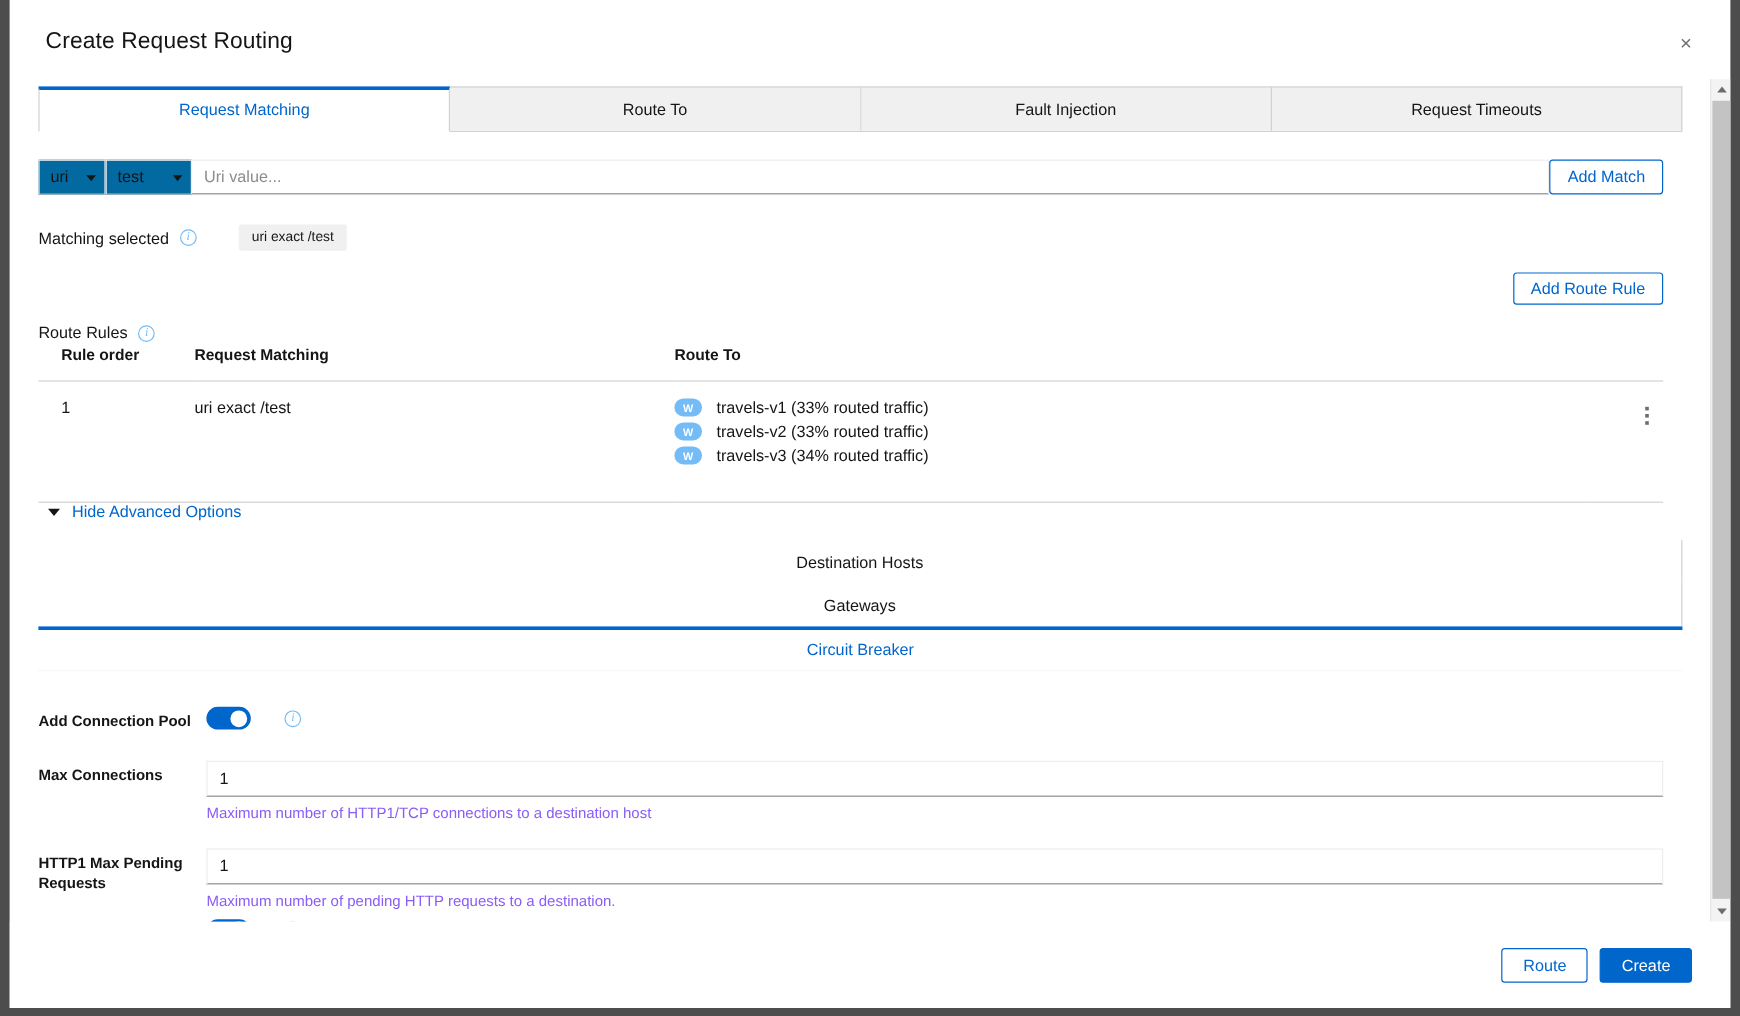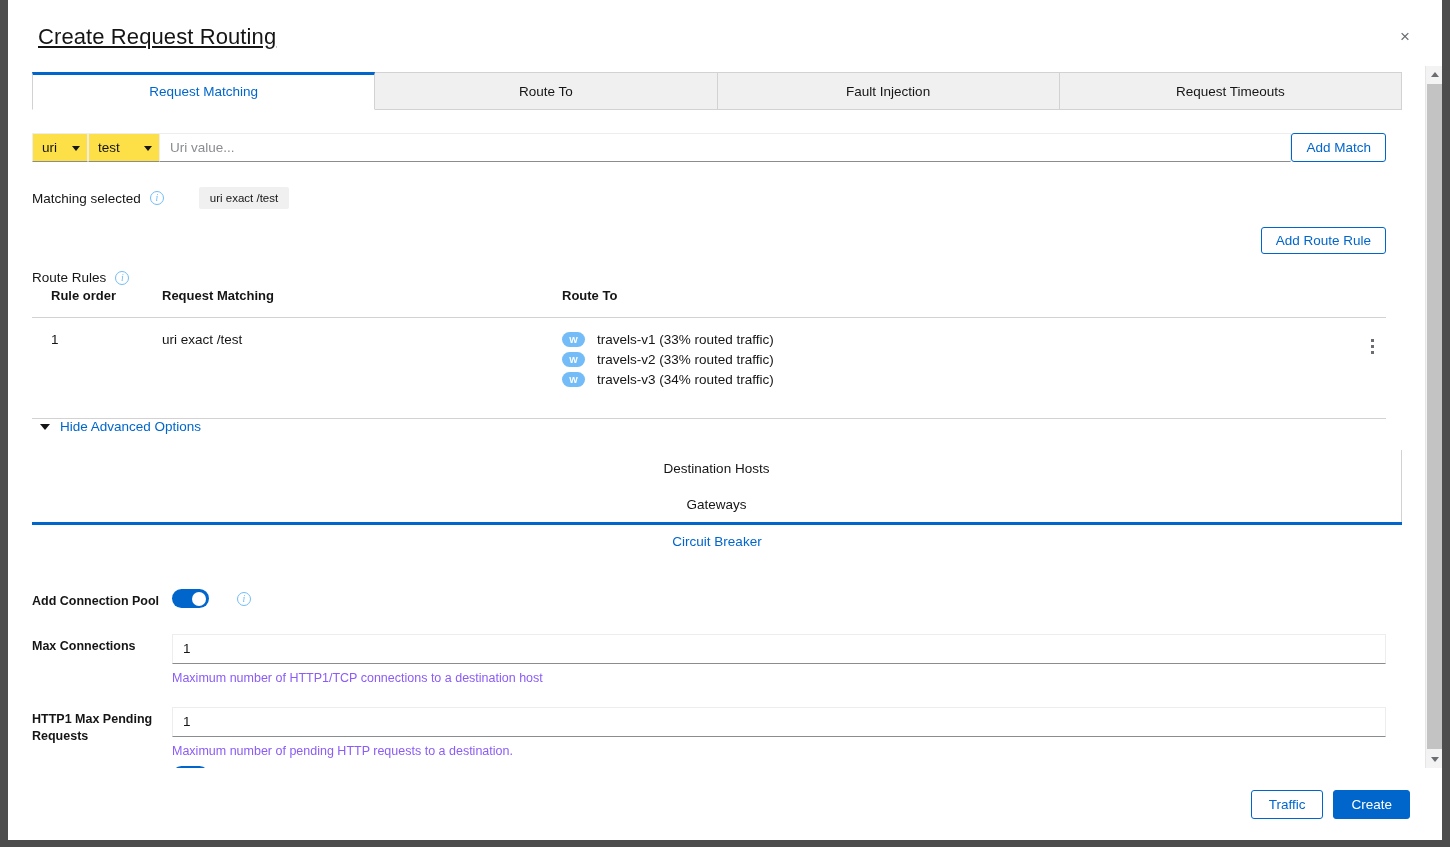--- a/index.html
+++ b/index.html
@@ -19,27 +19,26 @@
     overflow: hidden;
   }
 
   
   .modal-header {
     position: relative;
     padding: 24px 30px 0 30px;
     height: 66px;
   }
   .modal-title {
-    font-size: 22px;
+    font-size: 19px;
     color: #151515;
     font-weight: 400;
     letter-spacing: .1px;
     line-height: 1.2;
     margin: 0;
-    text-decoration: underline;
   }
   .close-btn {
     position: absolute;
     right: 22px; top: 22px;
     width: 30px; height: 30px;
     border: none; background: none;
     color: #6a6e73;
     font-size: 17px;
     line-height: 30px;
     text-align: center;
@@ -107,21 +106,21 @@
   .match-row {
     display: flex;
     align-items: stretch;
     margin-top: 23px;
     height: 29px;
   }
   .pf-select {
     position: relative;
     display: flex;
     align-items: center;
-    background: #fde047;
+    background: #0369a1;
     border: 1px solid #ededed;
     border-bottom: 1px solid #8a8d90;
     padding: 0 22px 0 9px;
     font-size: 13.5px;
     color: #151515;
     cursor: pointer;
     min-width: 56px;
   }
   .pf-select.wide { min-width: 72px; }
   .caret {
@@ -555,17 +554,17 @@
           <i></i>
         </div>
       <div class="thumb"></div>
       <div class="arrow down">
           <i></i>
         </div>
     </div>
   </div>
 
   <div class="modal-footer">
-    <button class="btn btn-cancel">Traffic</button>
+    <button class="btn btn-cancel">Route</button>
     <button class="btn btn-primary">Create</button>
   </div>
 
 </div>
 
 </body></html>

